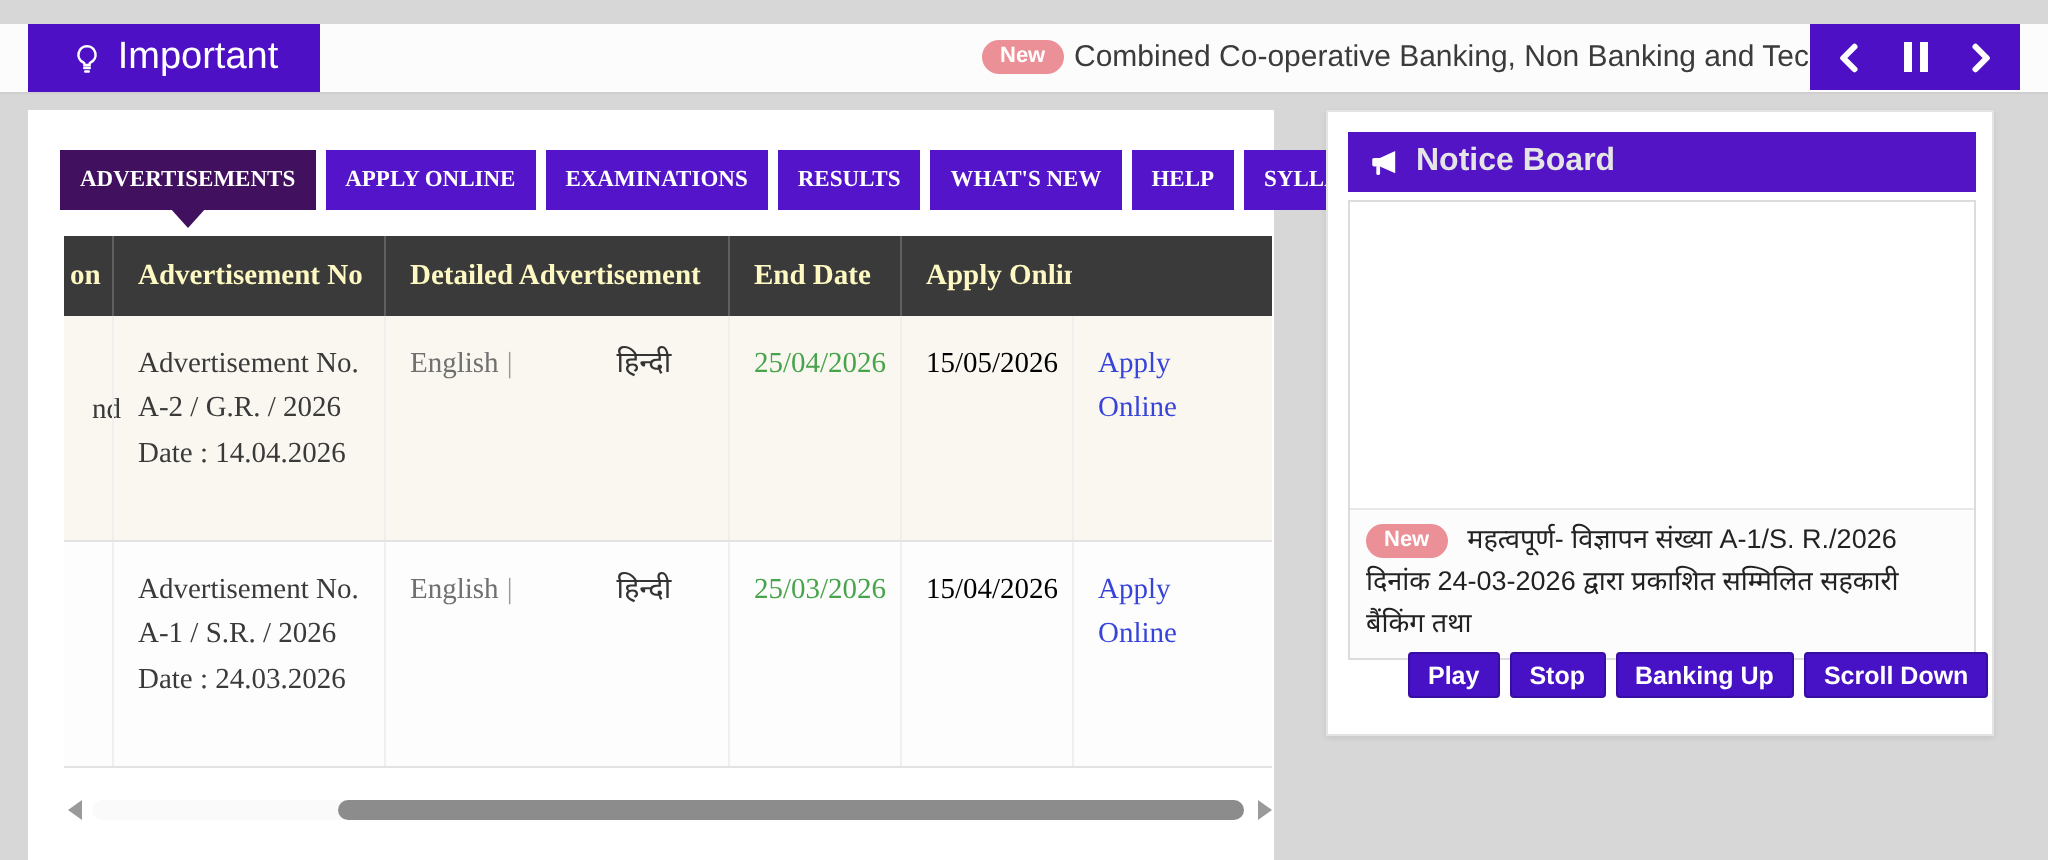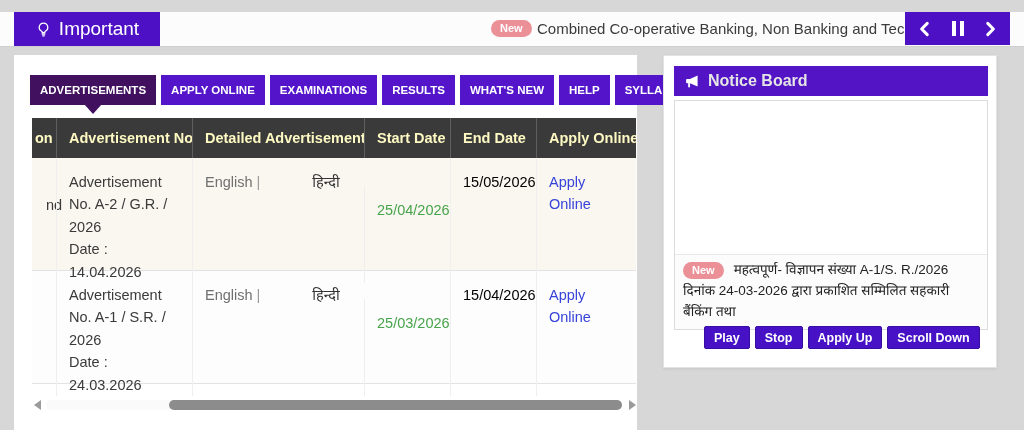--- a/index.html
+++ b/index.html
@@ -43,21 +43,21 @@
     background:transparent; border:none; cursor:pointer;
     display:flex; align-items:center; justify-content:center;
     width:26px; height:26px; padding:0;
   }
   .ticker-controls svg { width:18px; height:18px; }
   .pause-bars { display:flex; gap:4px; }
   .pause-bars i { display:block; width:4px; height:15px; background:#fff; }
 
   
   .card { position:absolute; background:#fff; }
-  .left-card  { left:14px;  top:55px; width:623px; height:375px; }
+  .left-card  { left:14px;  top:55px; width:623px; height:375px;font-family:Liberation Serif, serif; }
   .right-card { left:663px; top:55px; width:334px; height:313px;
                 border:1px solid #e3e3e3; box-shadow:0 1px 3px rgba(0,0,0,.08); }
 
   
   .tabs { position:absolute; left:16px; top:20px; display:flex; gap:5px; }
   .tab {
     background:#5415ca; color:#fff; font-size:11.5px; font-weight:bold;
     height:30px; line-height:30px; padding:0 10px; cursor:pointer;
     white-space:nowrap; position:relative;
   }
@@ -85,21 +85,21 @@
     font-size:14.5px; line-height:1.55; padding:13px 10px 0 12px;
     border-left:1px solid #efefef;
   }
   .tbody .cell:first-child { border-left:none; padding:36px 0 0 2px;margin-left:12px; }
   .row-a { background:#faf7f1; }
   .row-b { background:#fdfdfd; }
   .adv-date { margin-top:0; }
   .lang-en { color:#707070; }
   .lang-div { color:#9a9a9a; padding:0 4px; }
   .lang-hi { color:#333;margin-left:48px; }
-  .date-start { color:#47a44b;margin-top:28px; }
+  .date-start { color:#47a44b; }
   .date-end { color:#000000; }
   .apply-link { color:#3743d9; cursor:pointer; text-decoration:none; }
 
   
   .hscroll { position:absolute; left:18px; top:343px; width:604px; height:14px; }
   .hs-arrow {
     position:absolute; top:2px; width:0; height:0; cursor:pointer;
   }
   .hs-left  { left:2px;  border-top:5px solid transparent; border-bottom:5px solid transparent; border-right:7px solid #9a9a9a; }
   .hs-right { right:0px; border-top:5px solid transparent; border-bottom:5px solid transparent; border-left:7px solid #9a9a9a; }
@@ -185,21 +185,20 @@
       <div class="tab">WHAT'S NEW</div>
       <div class="tab">HELP</div>
       <div class="tab">SYLLABUS</div>
     </nav>
 
     <div class="table">
       <div class="trow thead">
         <div class="cell">on</div>
         <div class="cell">Advertisement No</div>
         <div class="cell">Detailed Advertisement</div>
-        <div class="cell">Start Date</div>
         <div class="cell">End Date</div>
         <div class="cell">Apply Online</div>
       </div>
 
       <div class="trow tbody row-a">
         <div class="cell">nd</div>
         <div class="cell">
           <div>Advertisement No. A-2 / G.R. / 2026</div>
           <div class="adv-date">Date : 14.04.2026</div>
         </div>
@@ -248,18 +247,18 @@
       <span>Notice Board</span>
     </div>
     <div class="nb-box">
       <div class="nb-item">
         <span class="pill">New</span><span>महत्वपूर्ण- विज्ञापन संख्या A-1/S. R./2026 दिनांक 24-03-2026 द्वारा प्रकाशित सम्मिलित सहकारी बैंकिंग तथा</span>
       </div>
     </div>
     <div class="nb-controls">
       <button>Play</button>
       <button>Stop</button>
-      <button>Apply Up</button>
+      <button>Banking Up</button>
       <button>Scroll Down</button>
     </div>
   </aside>
 
 </div>
 
 </body></html>

